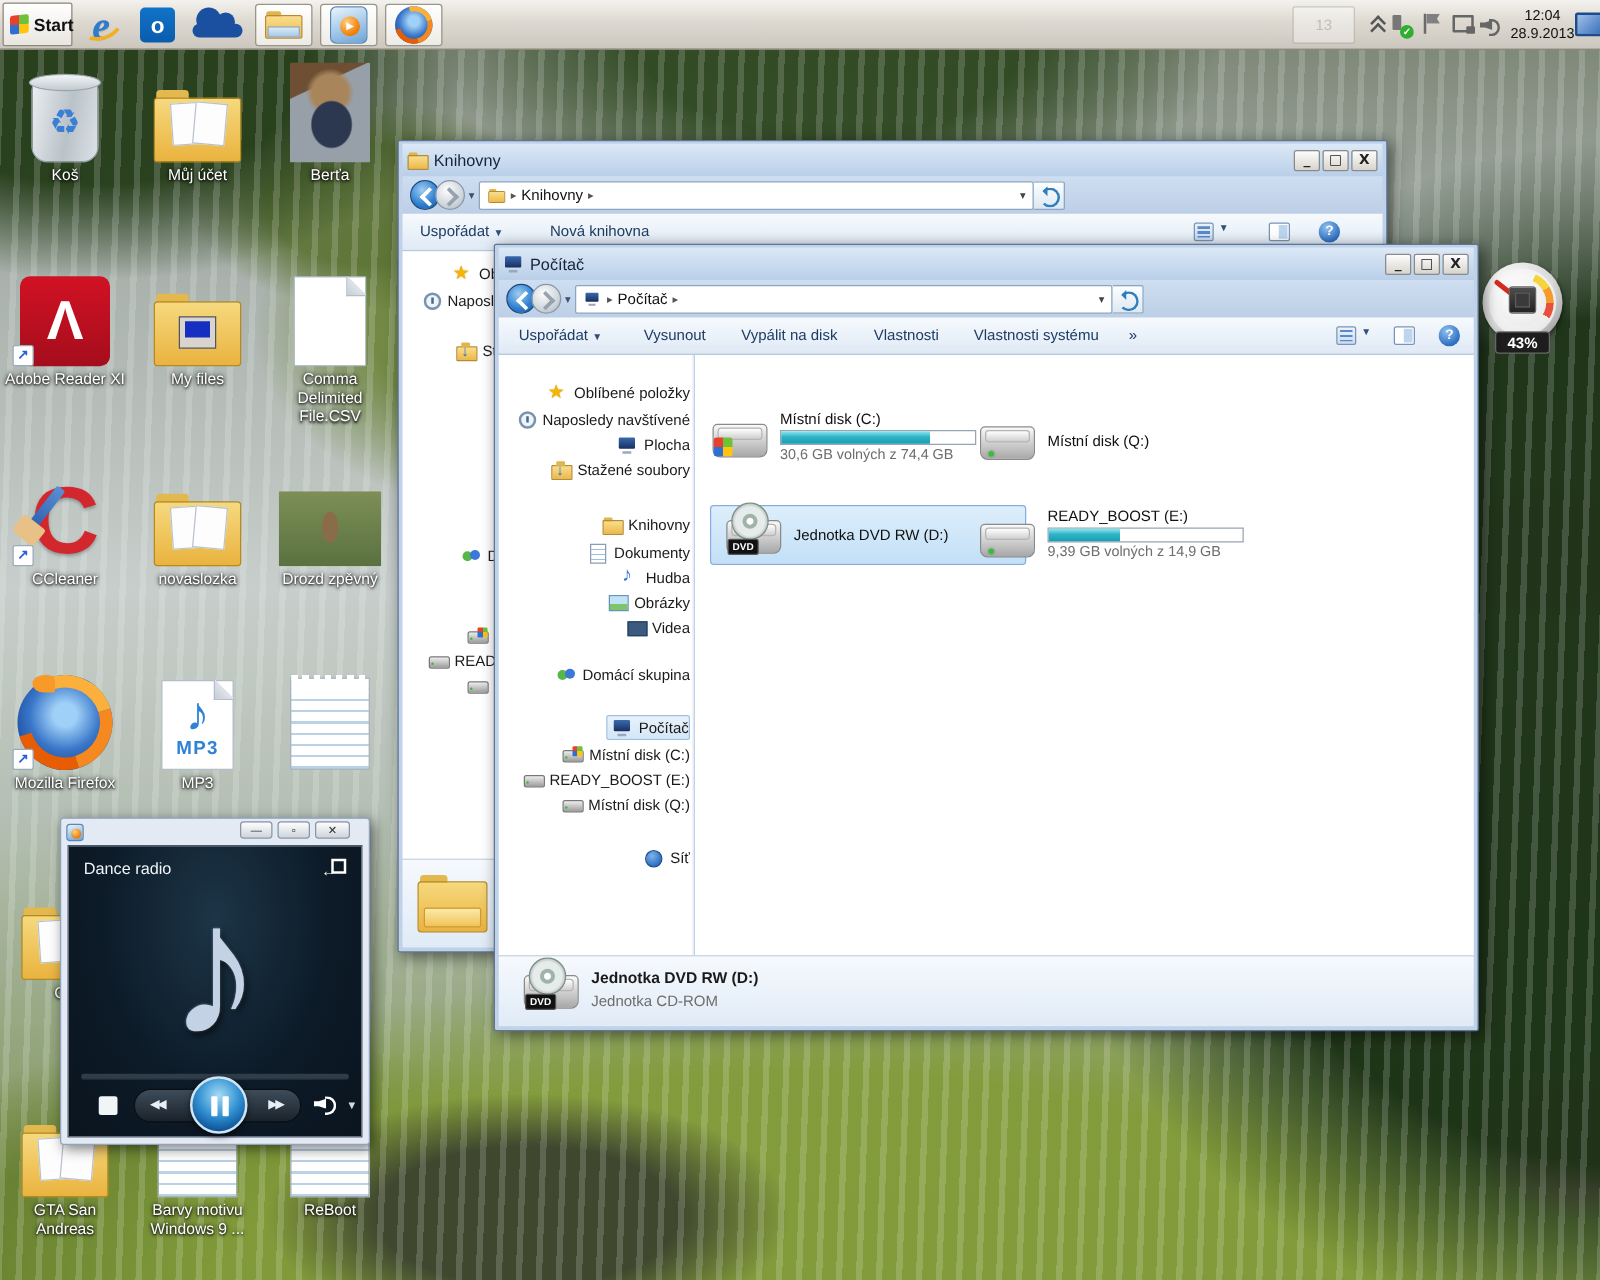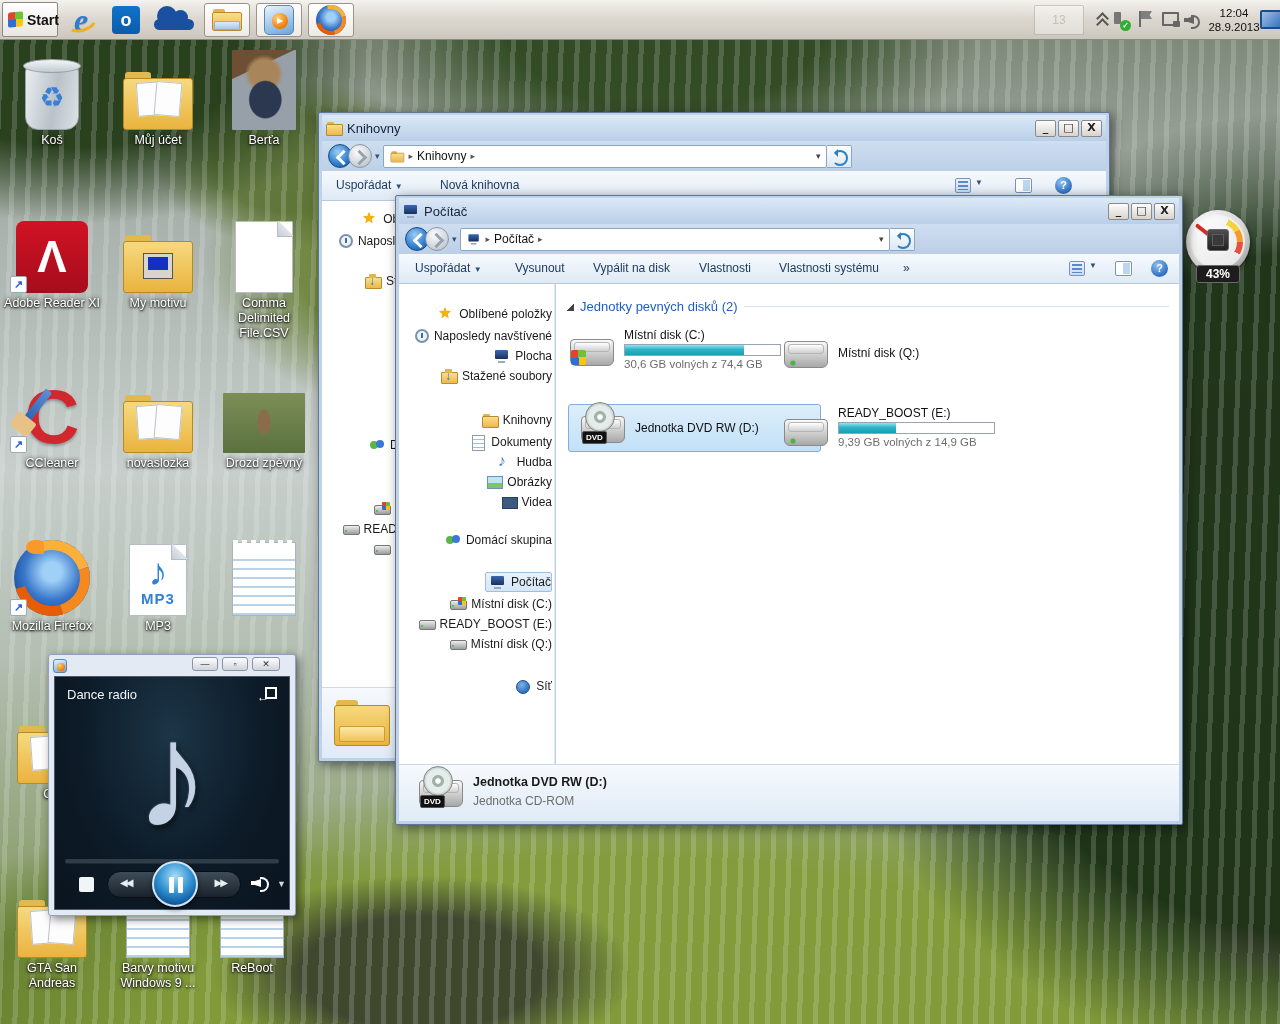--- a/index.html
+++ b/index.html
@@ -379,21 +379,21 @@
     <span class="shortcut">↗</span>
     </div>
   <div class="lbl">Adobe Reader XI</div>
 </div>
 <div class="dicon" style="left:110px;top:215px">
   <div class="art">
       <div class="art-folder">
     <span class="pc"></span>
       </div>
     </div>
-  <div class="lbl">My motivu</div>
+  <div class="lbl">My files</div>
 </div>
 <div class="dicon" style="left:216px;top:215px">
   <div class="art">
       <div class="art-page"></div>
     </div>
   <div class="lbl">Comma Delimited File.CSV</div>
 </div>
 <div class="dicon" style="left:4px;top:375px">
   <div class="art">
       <div class="art-cc">
@@ -465,21 +465,21 @@
       </div>
     </div>
   <div class="lbl">GTA San Andreas</div>
 </div>
 <div class="dicon" style="left:110px;top:880px">
   <div class="art">
       <div class="art-note"></div>
     </div>
   <div class="lbl">Barvy motivu Windows 9 ...</div>
 </div>
-<div class="dicon" style="left:204px;top:880px">
+<div class="dicon" style="left:216px;top:880px">
   <div class="art">
       <div class="art-note"></div>
     </div>
   <div class="lbl">ReBoot</div>
 </div>
 
 <div class="abs gadget">
   <div class="gbody"></div>
   <div class="gface"></div>
   <div class="garc"></div>
@@ -689,25 +689,20 @@
     <div class="srow" style="top:350px;padding-left:22px">
         <span class="mi mi-hdd"></span>
         <span>Místní disk (Q:)</span>
       </div>
     <div class="srow" style="top:392px">
         <span class="mi mi-net"></span>
         <span>Síť</span>
       </div>
   </div>
   <div class="body-content" style="left:160px;top:88px;right:3px;bottom:60px">
-    <div class="ghead" style="left:10px;right:10px;top:15px">
-      <span class="tri"></span>
-      <span>Jednotky pevných disků (2)</span>
-      <span class="gline"></span>
-    </div>
     <div class="drive-item" style="left:12px;top:44px;width:250px;height:46px">
       <div class="drv" style="margin-top:4px">
         <span class="led"></span>
           <span class="flag"></span>
         </div>
       <div>
         <div class="dname">Místní disk (C:)</div>
         <div class="bar" style="margin:2px 0">
             <i style="width: 77%;"></i>
           </div>

